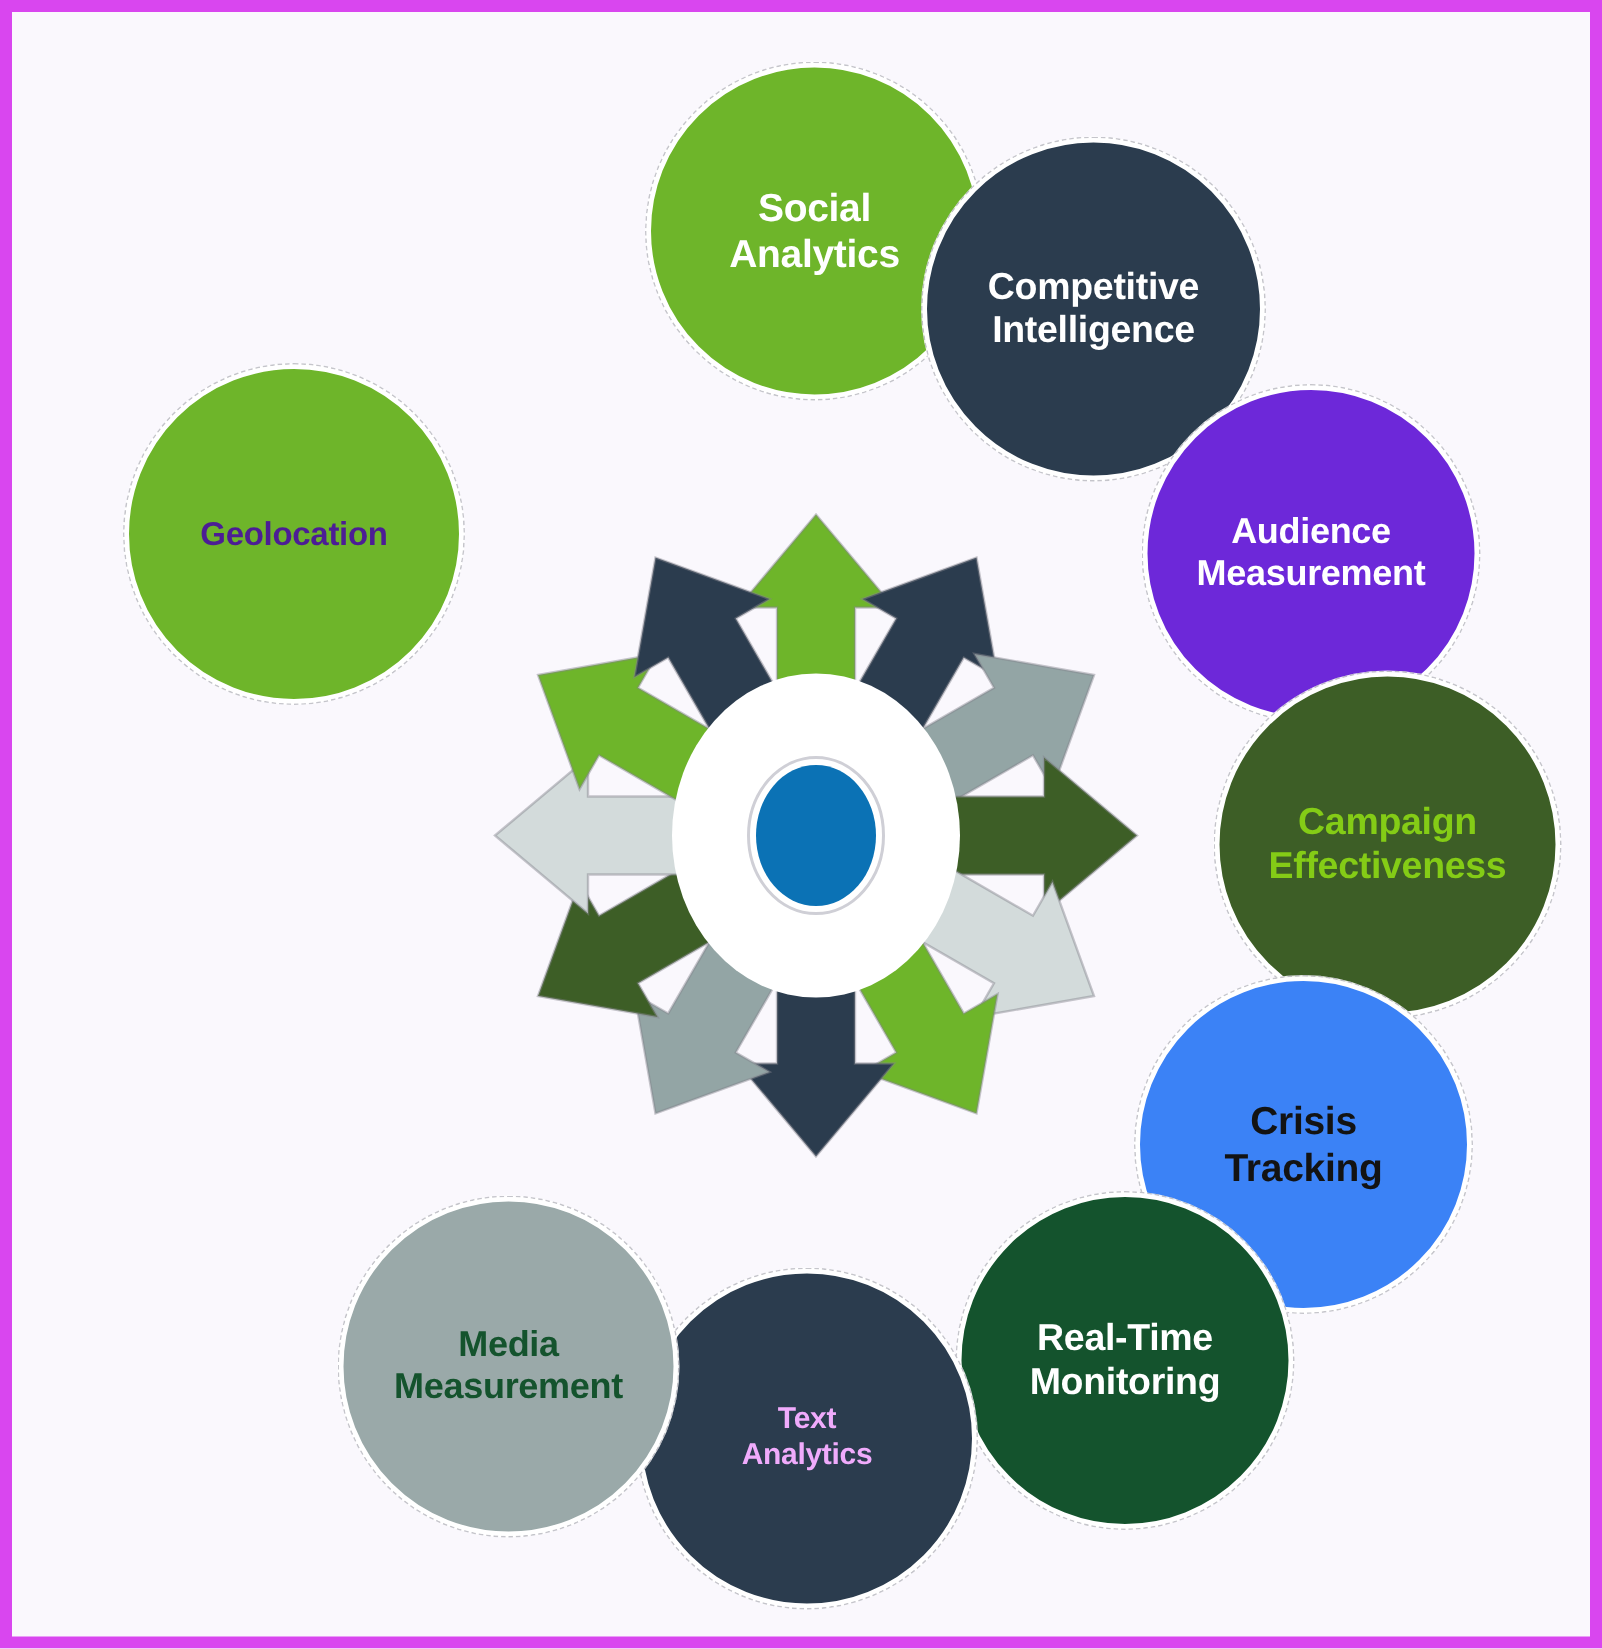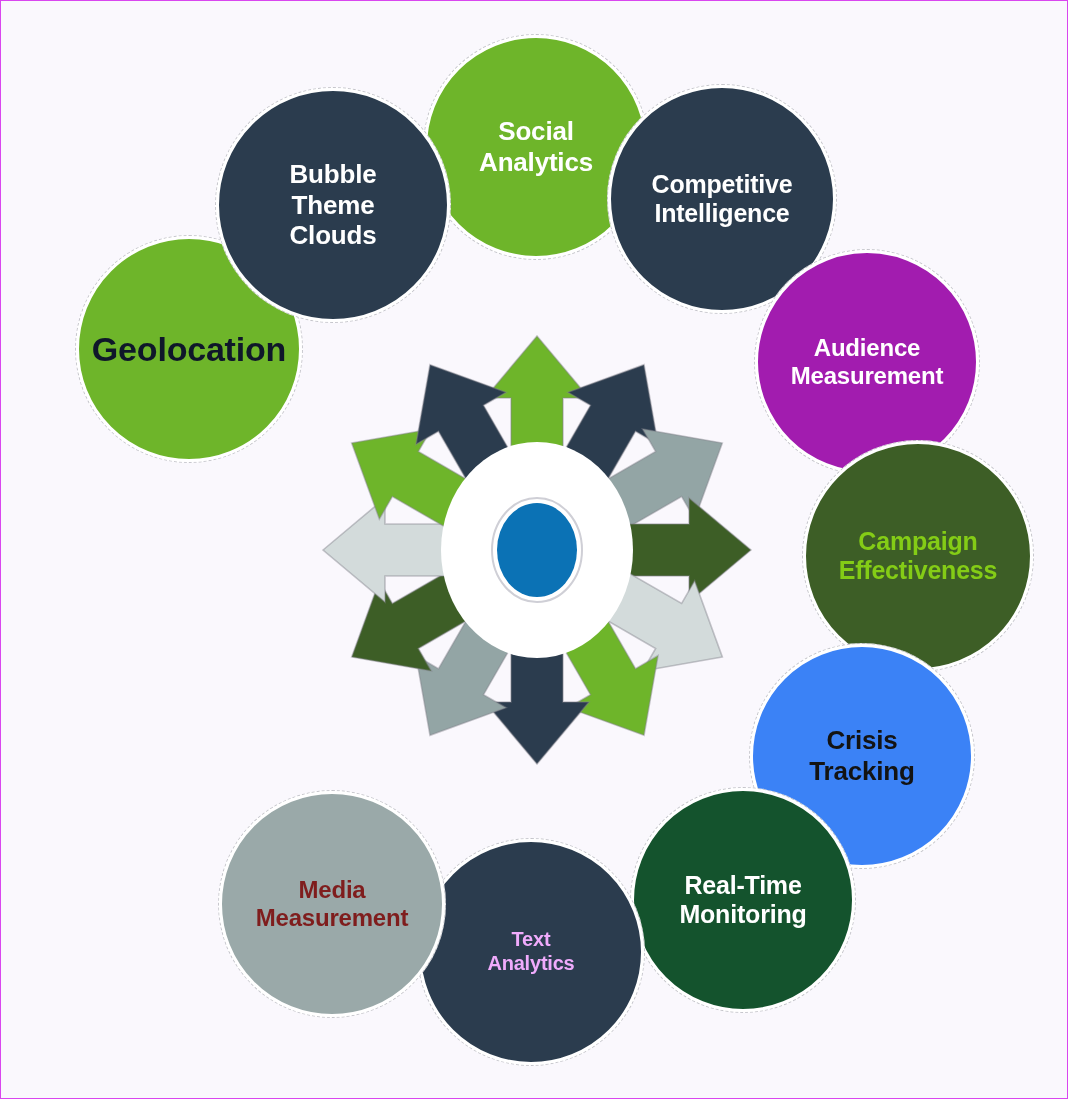--- a/index.html
+++ b/index.html
@@ -12,21 +12,21 @@
     background: #faf8fd;
     font-family: "Liberation Sans", sans-serif;
     overflow: hidden;
   }
   #stage {
     position: relative;
     width: 1068px;
     height: 1099px;
     background: #faf8fd;
     box-sizing: border-box;
-    border: 1px solid #d946ef;
+    border: 8px solid #d946ef;
   }
   .ring-layer, .hub-layer {
     position: absolute;
     left: 0;
     top: 0;
     width: 100%;
     height: 100%;
   }
   .node {
     position: absolute;
@@ -94,47 +94,42 @@
 
   <div class="ring-layer" id="ring-layer">
       <div class="node c-brightgreen" style="width: 224px; height: 224px; left: 423px; top: 34px; background: rgb(110, 181, 42);">
         <span class="label" style="color: rgb(255, 255, 255); font-size: 26px;">Social
 Analytics</span>
       </div>
       <div class="node c-navy" style="width: 228px; height: 228px; left: 607px; top: 84px; background: rgb(43, 60, 78);">
         <span class="label" style="color: rgb(255, 255, 255); font-size: 25px;">Competitive
 Intelligence</span>
       </div>
-      <div class="node c-midgray" style="width: 224px; height: 224px; left: 754px; top: 249px; background: #a21caf;">
+      <div class="node c-midgray" style="width: 224px; height: 224px; left: 754px; top: 249px; background: #6d28d9;">
         <span class="label" style="color: rgb(255, 255, 255); font-size: 24px;">Audience
 Measurement</span>
       </div>
       <div class="node c-darkgreen" style="width: 230px; height: 230px; left: 802px; top: 440px; background: rgb(61, 94, 38);">
         <span class="label" style="color: #84cc16; font-size: 25px;">Campaign
 Effectiveness</span>
       </div>
       <div class="node c-lightgray" style="width: 224px; height: 224px; left: 749px; top: 643px; background: #3b82f6;">
         <span class="label" style="color: rgb(19, 19, 19); font-size: 26px;">Crisis
 Tracking</span>
       </div>
       <div class="node c-brightgreen" style="width: 224px; height: 224px; left: 630px; top: 787px; background: #14532d;">
         <span class="label" style="color: rgb(255, 255, 255); font-size: 25px;">Real-Time
 Monitoring</span>
       </div>
       <div class="node c-navy" style="width: 226px; height: 226px; left: 417px; top: 838px; background: rgb(43, 60, 78);">
         <span class="label" style="color: #f0abfc; font-size: 20px;">Text
 Analytics</span>
       </div>
       <div class="node c-midgray" style="width: 226px; height: 226px; left: 218px; top: 790px; background: rgb(154, 169, 169);">
-        <span class="label" style="color: #7f1d1d; font-size: 24px;">Media
+        <span class="label" style="color: #14532d; font-size: 24px;">Media
 Measurement</span>
       </div>
       <div class="node c-brightgreen" style="width: 226px; height: 226px; left: 75px; top: 235px; background: rgb(110, 181, 42);">
-        <span class="label" style="color: #0f172a; font-size: 34px; text-align: center;">Geolocation</span>
-      </div>
-      <div class="node c-navy" style="width: 234px; height: 234px; left: 215px; top: 87px; background: rgb(43, 60, 78);">
-        <span class="label" style="color: rgb(255, 255, 255); font-size: 26px;">Bubble
-Theme
-Clouds</span>
+        <span class="label" style="color: #4c1d95; font-size: 22px; text-align: center;">Geolocation</span>
       </div>
     </div>
 
 </div>
 
 </body></html>

